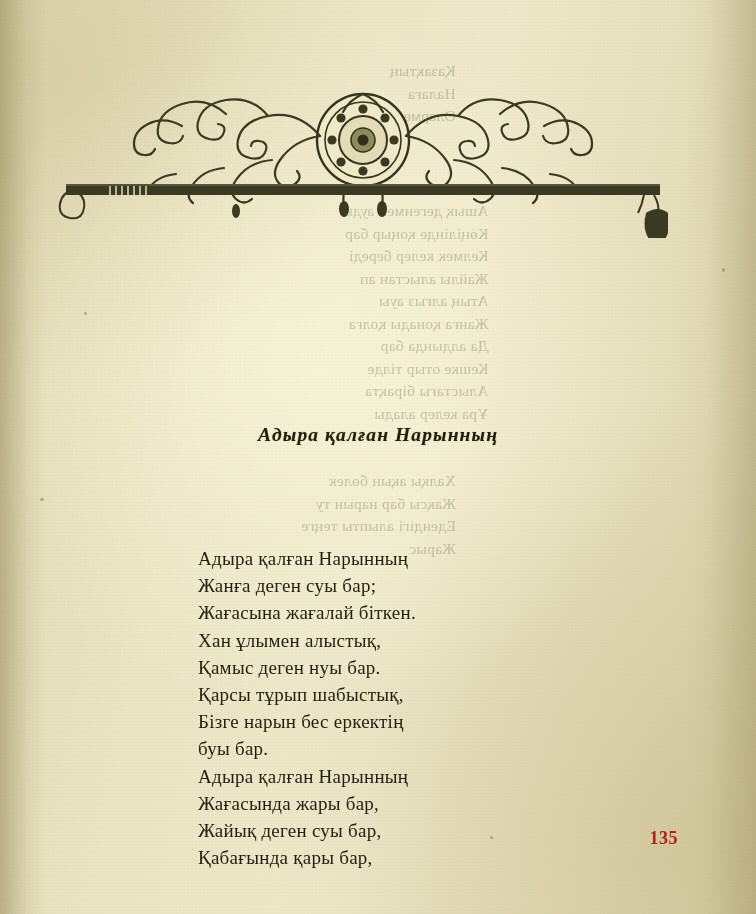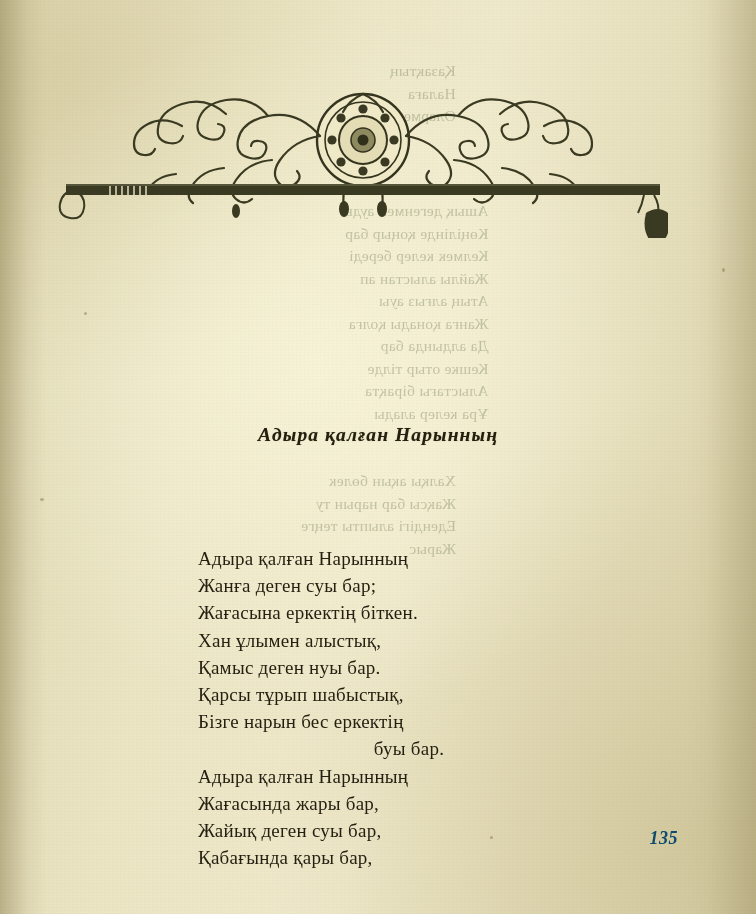--- a/index.html
+++ b/index.html
@@ -99,32 +99,31 @@
     font-family: "Liberation Serif", serif;
     font-size: 19px;
     line-height: 27.2px;
     color: #241f11;
     letter-spacing: 0.25px;
   }
   .stanza { margin: 0; }
   .stanza + .stanza { margin-top: 0px; }
   .line { white-space: pre; }
   .line.indent-right {
-    text-align: center;
+    text-align: left;
     padding-right: 38px;
   }
 
   .page-number {
     position: absolute;
     right: 78px;
     top: 828px;
-    font-style: italic;
     font-weight: bold;
     font-size: 18px;
-    color: #0c4a6e;
+    color: #b91c1c;
     letter-spacing: 0.5px;
   }
 
   
   .speck {
     position: absolute;
     background: rgba(120,108,66,0.45);
     border-radius: 50%;
     pointer-events: none;
   }
@@ -242,21 +241,21 @@
     </g>
   </svg>
 </div>
 
 <div class="poem-title">Адыра қалған Нарынның</div>
 
 <div class="poem-body">
   <div class="stanza">
     <div class="line">Адыра қалған Нарынның</div>
     <div class="line">Жанға деген суы бар;</div>
-    <div class="line">Жағасына еркектің біткен.</div>
+    <div class="line">Жағасына жағалай біткен.</div>
     <div class="line">Хан ұлымен алыстық,</div>
     <div class="line">Қамыс деген нуы бар.</div>
     <div class="line">Қарсы тұрып шабыстық,</div>
     <div class="line">Бізге нарын бес еркектің</div>
     <div class="line indent-right">буы бар.</div>
   </div>
   <div class="stanza">
     <div class="line">Адыра қалған Нарынның</div>
     <div class="line">Жағасында жары бар,</div>
     <div class="line">Жайық деген суы бар,</div>

